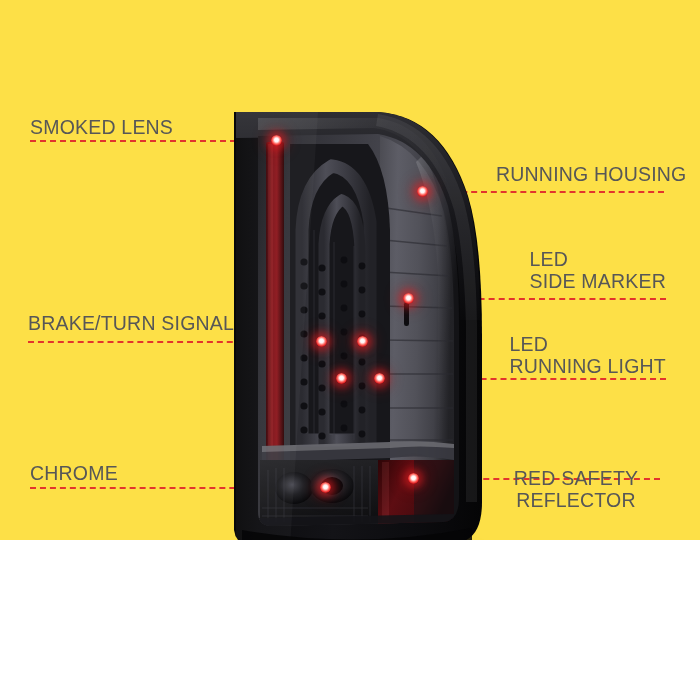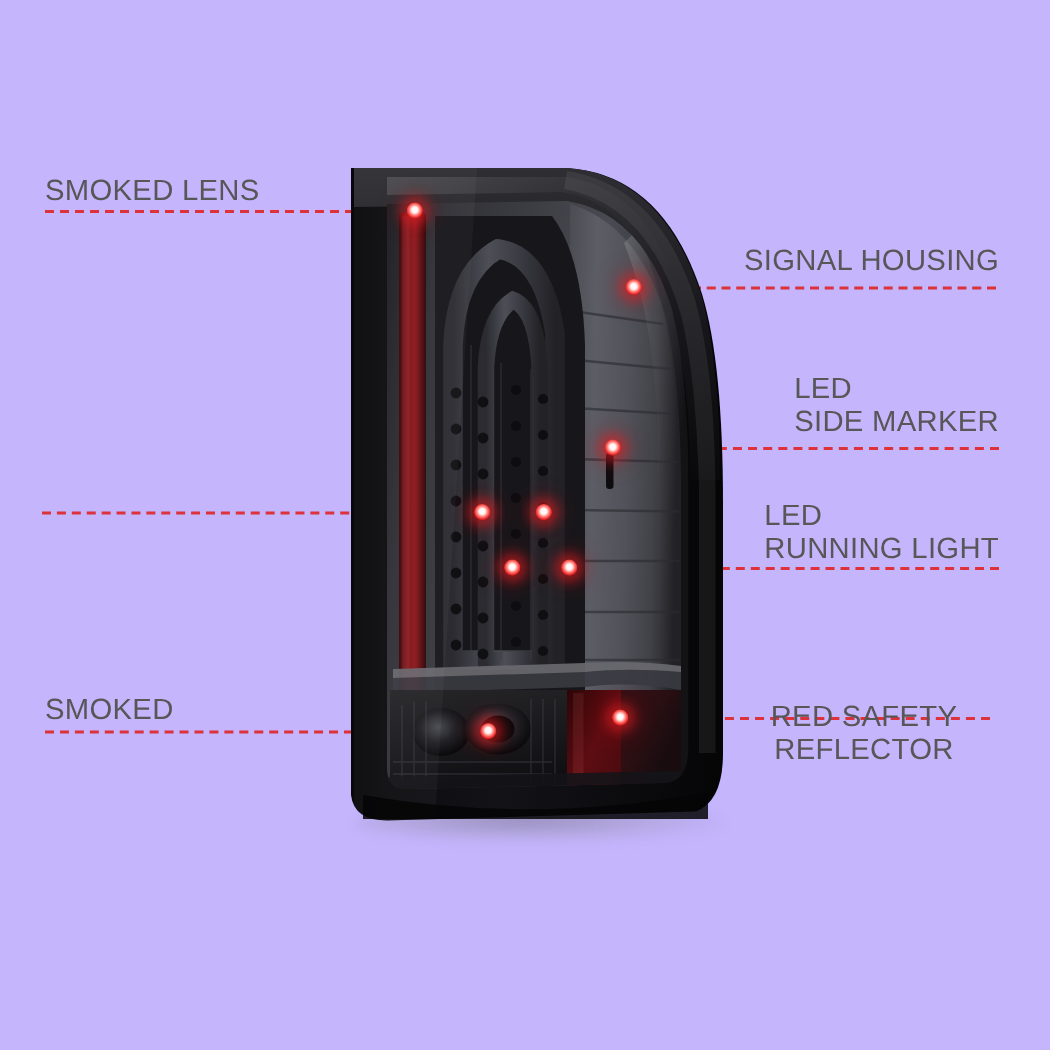--- a/index.html
+++ b/index.html
@@ -7,22 +7,22 @@
     margin: 0;
     padding: 0;
     background: #ffffff;
   }
   body {
     font-family: "Liberation Sans", sans-serif;
   }
   #stage {
     position: relative;
     width: 700px;
-    height: 700px;
-    background: #c4b5fd;
+    height: 540px;
+    background: #fde047;
     overflow: hidden;
   }
 
   
   .callout-label {
     position: absolute;
     color: #575757;
     font-family: "Liberation Sans", sans-serif;
     font-size: 19.5px;
     letter-spacing: 0.2px;
@@ -313,27 +313,28 @@
   <div class="dot" style="left:408px; top:298px;"></div>
   <div class="dot" style="left:321px; top:341px;"></div>
   <div class="dot" style="left:362px; top:341px;"></div>
   <div class="dot" style="left:341px; top:378px;"></div>
   <div class="dot" style="left:379px; top:378px;"></div>
   <div class="dot" style="left:413px; top:478px;"></div>
   <div class="dot" style="left:325px; top:487px;"></div>
 
   <div class="callout-label left" style="left:30px; top:117px;">SMOKED LENS</div>
 
-  <div class="callout-label left" style="left:496px; top:164px;">SIGNAL HOUSING</div>
+  <div class="callout-label left" style="left:496px; top:164px;">RUNNING HOUSING</div>
 
   <div class="callout-label right" style="right:34px; top:249px;">LED
 SIDE MARKER</div>
 
+  <div class="callout-label left" style="left:28px; top:313px;">BRAKE/TURN SIGNAL</div>
 
   <div class="callout-label right" style="right:34px; top:334px;">LED
 RUNNING LIGHT</div>
 
   <div class="callout-label center" style="left:496px; width:160px; top:432px;">RED SAFETY
 REFLECTOR</div>
 
-  <div class="callout-label left" style="left:30px; top:463px;">SMOKED</div>
+  <div class="callout-label left" style="left:30px; top:463px;">CHROME</div>
 
 </div>
 
 </body></html>

